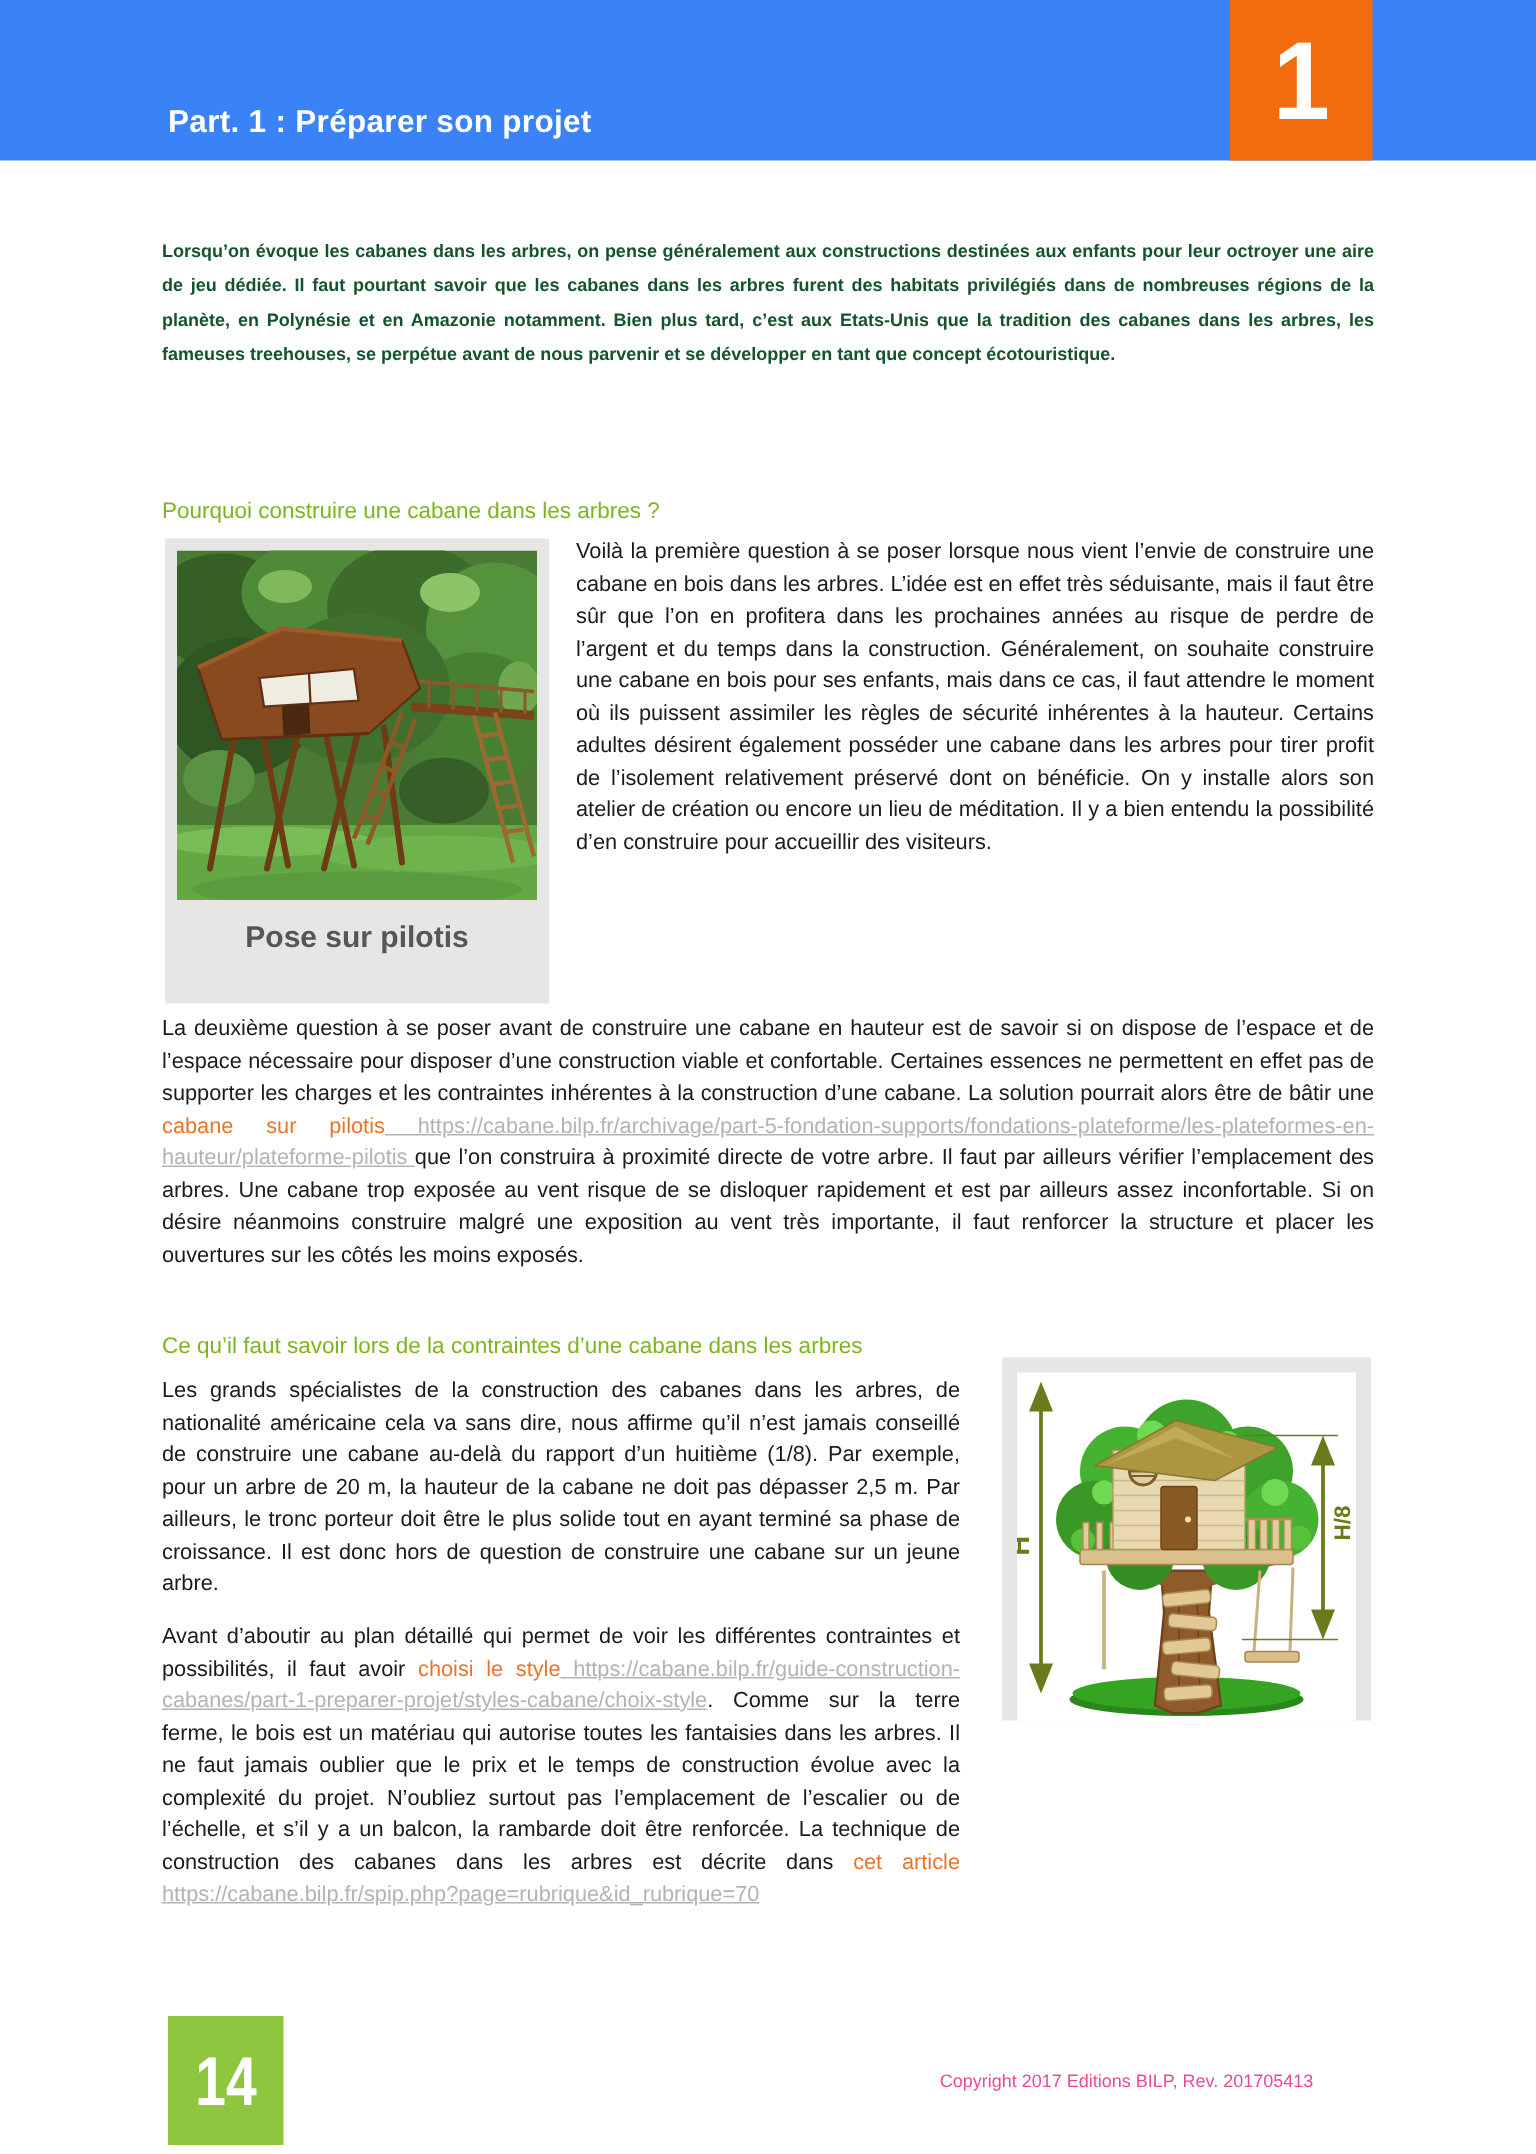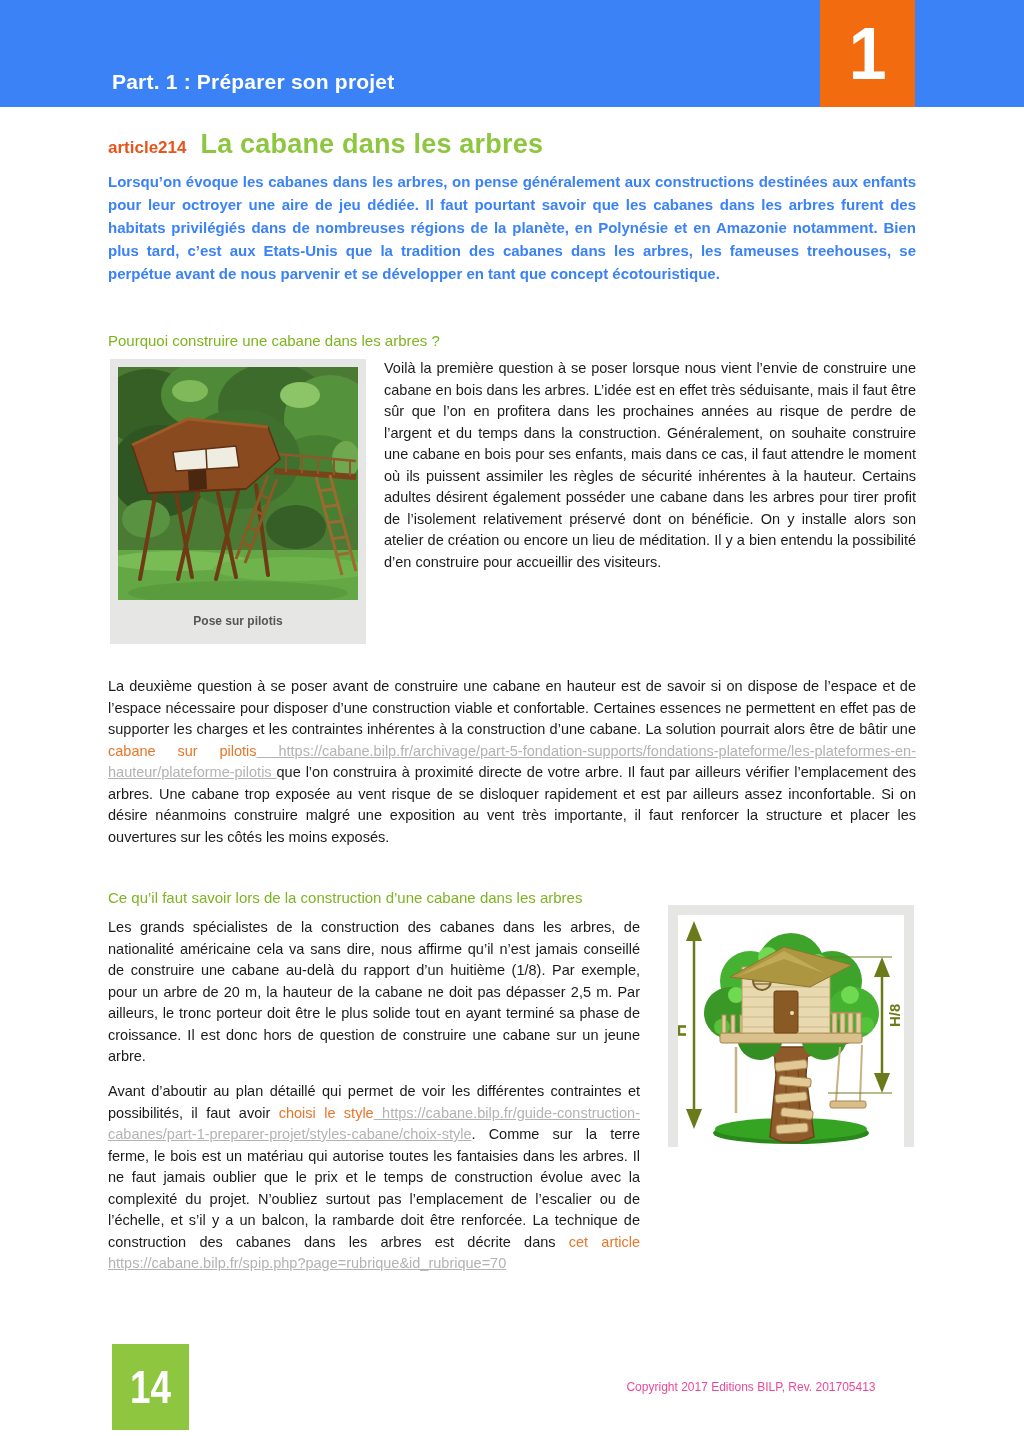--- a/index.html
+++ b/index.html
@@ -19,38 +19,38 @@
     position:absolute; left:820px; top:0; width:95px; height:107px;
     background:#F26B0E; display:flex; align-items:center; justify-content:center;
   }
   .chapter-box span { font-size:74px; font-weight:bold; color:#ffffff; line-height:1; transform:scaleX(.92); }
   
   .title-row { position:absolute; left:108px; top:129px; display:flex; align-items:baseline; }
   .article-id { font-size:17px; font-weight:bold; color:#E8541A; }
   .article-title { font-size:27px; font-weight:bold; color:#8DC63F; margin-left:14px; letter-spacing:.2px; }
   
   .intro {
-    position:absolute; left:108px; top:170px; width:808px;
-    font-size:15px; font-weight:bold; color:#3b82f6; line-height:23px; text-align:justify;
+    position:absolute; left:108px; top:156px; width:808px;
+    font-size:12px; font-weight:bold; color:#14532d; line-height:23px; text-align:justify;
   }
   .h-green { position:absolute; font-size:15px; font-weight:normal; color:#7DB41F; }
   .body-txt { font-size:14.5px; color:#1b1b1b; line-height:21.5px; text-align:justify; }
   .p-beside { position:absolute; left:384px; top:358px; width:532px; }
   .p-wide   { position:absolute; left:108px; top:676px; width:808px; }
   .p-left1  { position:absolute; left:108px; top:917px;  width:532px; }
   .p-left2  { position:absolute; left:108px; top:1081px; width:532px; }
   .link { color:#E8762A; text-decoration:none; cursor:pointer; }
   .url  { color:#B3B3B3; overflow-wrap:anywhere;text-decoration:underline; }
   
   .figure { background:#E6E6E4; }
   .fig1 { position:absolute; left:110px; top:359px; width:256px; padding:8px 8px 0 8px; }
   .fig2 { position:absolute; left:668px; top:905px; width:246px; padding:10px 10px 0 10px; }
   .fig-caption {
-    text-align:center; font-size:12px; font-weight:bold; color:#565655;
-    padding:14px 0 16px 0;
+    text-align:center; font-size:20px; font-weight:bold; color:#565655;
+    padding:14px 0 32px 0;
   }
   .fig2 .inner { background:#ffffff; width:226px; height:232px; }
   svg { display:block; }
   
   .page-num {
     position:absolute; left:112px; top:1344px; width:77px; height:86px;
     background:#8FC63F; display:flex; align-items:center; justify-content:center;
   }
   .page-num span { color:#fff; font-size:46px; font-weight:bold; line-height:1; transform:scaleX(.8); }
   .copyright {
@@ -63,24 +63,20 @@
 
 <div class="page">
 
   <div class="band">
     <div class="band-title">Part. 1 : Préparer son projet</div>
     <div class="chapter-box">
       <span>1</span>
     </div>
   </div>
 
-  <div class="title-row">
-    <span class="article-id">article214</span>
-    <span class="article-title">La cabane dans les arbres</span>
-  </div>
 
   <p class="intro">Lorsqu’on évoque les cabanes dans les arbres, on pense généralement aux constructions destinées aux enfants pour leur octroyer une aire de jeu dédiée. Il faut pourtant savoir que les cabanes dans les arbres furent des habitats privilégiés dans de nombreuses régions de la planète, en Polynésie et en Amazonie notamment. Bien plus tard, c’est aux Etats-Unis que la tradition des cabanes dans les arbres, les fameuses treehouses, se perpétue avant de nous parvenir et se développer en tant que concept écotouristique.</p>
 
   <h2 class="h-green" style="left:108px; top:332px;">Pourquoi construire une cabane dans les arbres ?</h2>
 
   <figure class="figure fig1">
     <svg width="240" height="233" viewBox="0 0 240 233">
 
       <rect width="240" height="233" fill="#4A7A33"></rect>
       <ellipse cx="30" cy="40" rx="48" ry="38" fill="#365F26"></ellipse>
@@ -146,21 +142,21 @@
       <polygon points="70,104 88,102 89,122 71,124" fill="#4A2810"></polygon>
       <line x1="30" y1="126" x2="128" y2="122" stroke="#5F3012" stroke-width="2"></line>
     </svg>
     <figcaption class="fig-caption">Pose sur pilotis</figcaption>
   </figure>
 
   <p class="body-txt p-beside">Voilà la première question à se poser lorsque nous vient l’envie de construire une cabane en bois dans les arbres. L’idée est en effet très séduisante, mais il faut être sûr que l’on en profitera dans les prochaines années au risque de perdre de l’argent et du temps dans la construction. Généralement, on souhaite construire une cabane en bois pour ses enfants, mais dans ce cas, il faut attendre le moment où ils puissent assimiler les règles de sécurité inhérentes à la hauteur. Certains adultes désirent également posséder une cabane dans les arbres pour tirer profit de l’isolement relativement préservé dont on bénéficie. On y installe alors son atelier de création ou encore un lieu de méditation. Il y a bien entendu la possibilité d’en construire pour accueillir des visiteurs.</p>
 
   <p class="body-txt p-wide"><span>La deuxième question à se poser avant de construire une cabane en hauteur est de savoir si on dispose de l’espace et de l’espace nécessaire pour disposer d’une construction viable et confortable. Certaines essences ne permettent en effet pas de supporter les charges et les contraintes inhérentes à la construction d’une cabane. La solution pourrait alors être de bâtir une </span><a class="link">cabane sur pilotis</a><span class="url"> https://cabane.bilp.fr/archivage/part-5-fondation-supports/fondations-plateforme/les-plateformes-en-hauteur/plateforme-pilotis </span><span>que l’on construira à proximité directe de votre arbre. Il faut par ailleurs vérifier l’emplacement des arbres. Une cabane trop exposée au vent risque de se disloquer rapidement et est par ailleurs assez inconfortable. Si on désire néanmoins construire malgré une exposition au vent très importante, il faut renforcer la structure et placer les ouvertures sur les côtés les moins exposés.</span></p>
 
-  <h2 class="h-green" style="left:108px; top:889px;">Ce qu’il faut savoir lors de la construction d’une cabane dans les arbres</h2>
+  <h2 class="h-green" style="left:108px; top:889px;">Ce qu’il faut savoir lors de la contraintes d’une cabane dans les arbres</h2>
 
   <p class="body-txt p-left1">Les grands spécialistes de la construction des cabanes dans les arbres, de nationalité américaine cela va sans dire, nous affirme qu’il n’est jamais conseillé de construire une cabane au-delà du rapport d’un huitième (1/8). Par exemple, pour un arbre de 20 m, la hauteur de la cabane ne doit pas dépasser 2,5 m. Par ailleurs, le tronc porteur doit être le plus solide tout en ayant terminé sa phase de croissance. Il est donc hors de question de construire une cabane sur un jeune arbre.</p>
 
   <p class="body-txt p-left2"><span>Avant d’aboutir au plan détaillé qui permet de voir les différentes contraintes et possibilités, il faut avoir </span><a class="link">choisi le style</a><span class="url"> https://cabane.bilp.fr/guide-construction-cabanes/part-1-preparer-projet/styles-cabane/choix-style</span><span>. Comme sur la terre ferme, le bois est un matériau qui autorise toutes les fantaisies dans les arbres. Il ne faut jamais oublier que le prix et le temps de construction évolue avec la complexité du projet. N’oubliez surtout pas l’emplacement de l’escalier ou de l’échelle, et s’il y a un balcon, la rambarde doit être renforcée. La technique de construction des cabanes dans les arbres est décrite dans </span><a class="link">cet article</a><span class="url"> https://cabane.bilp.fr/spip.php?page=rubrique&amp;id_rubrique=70</span></p>
 
   <figure class="figure fig2">
     <div class="inner">
       <svg width="226" height="232" viewBox="0 0 226 232">
         <rect width="226" height="232" fill="#ffffff"></rect>
 

